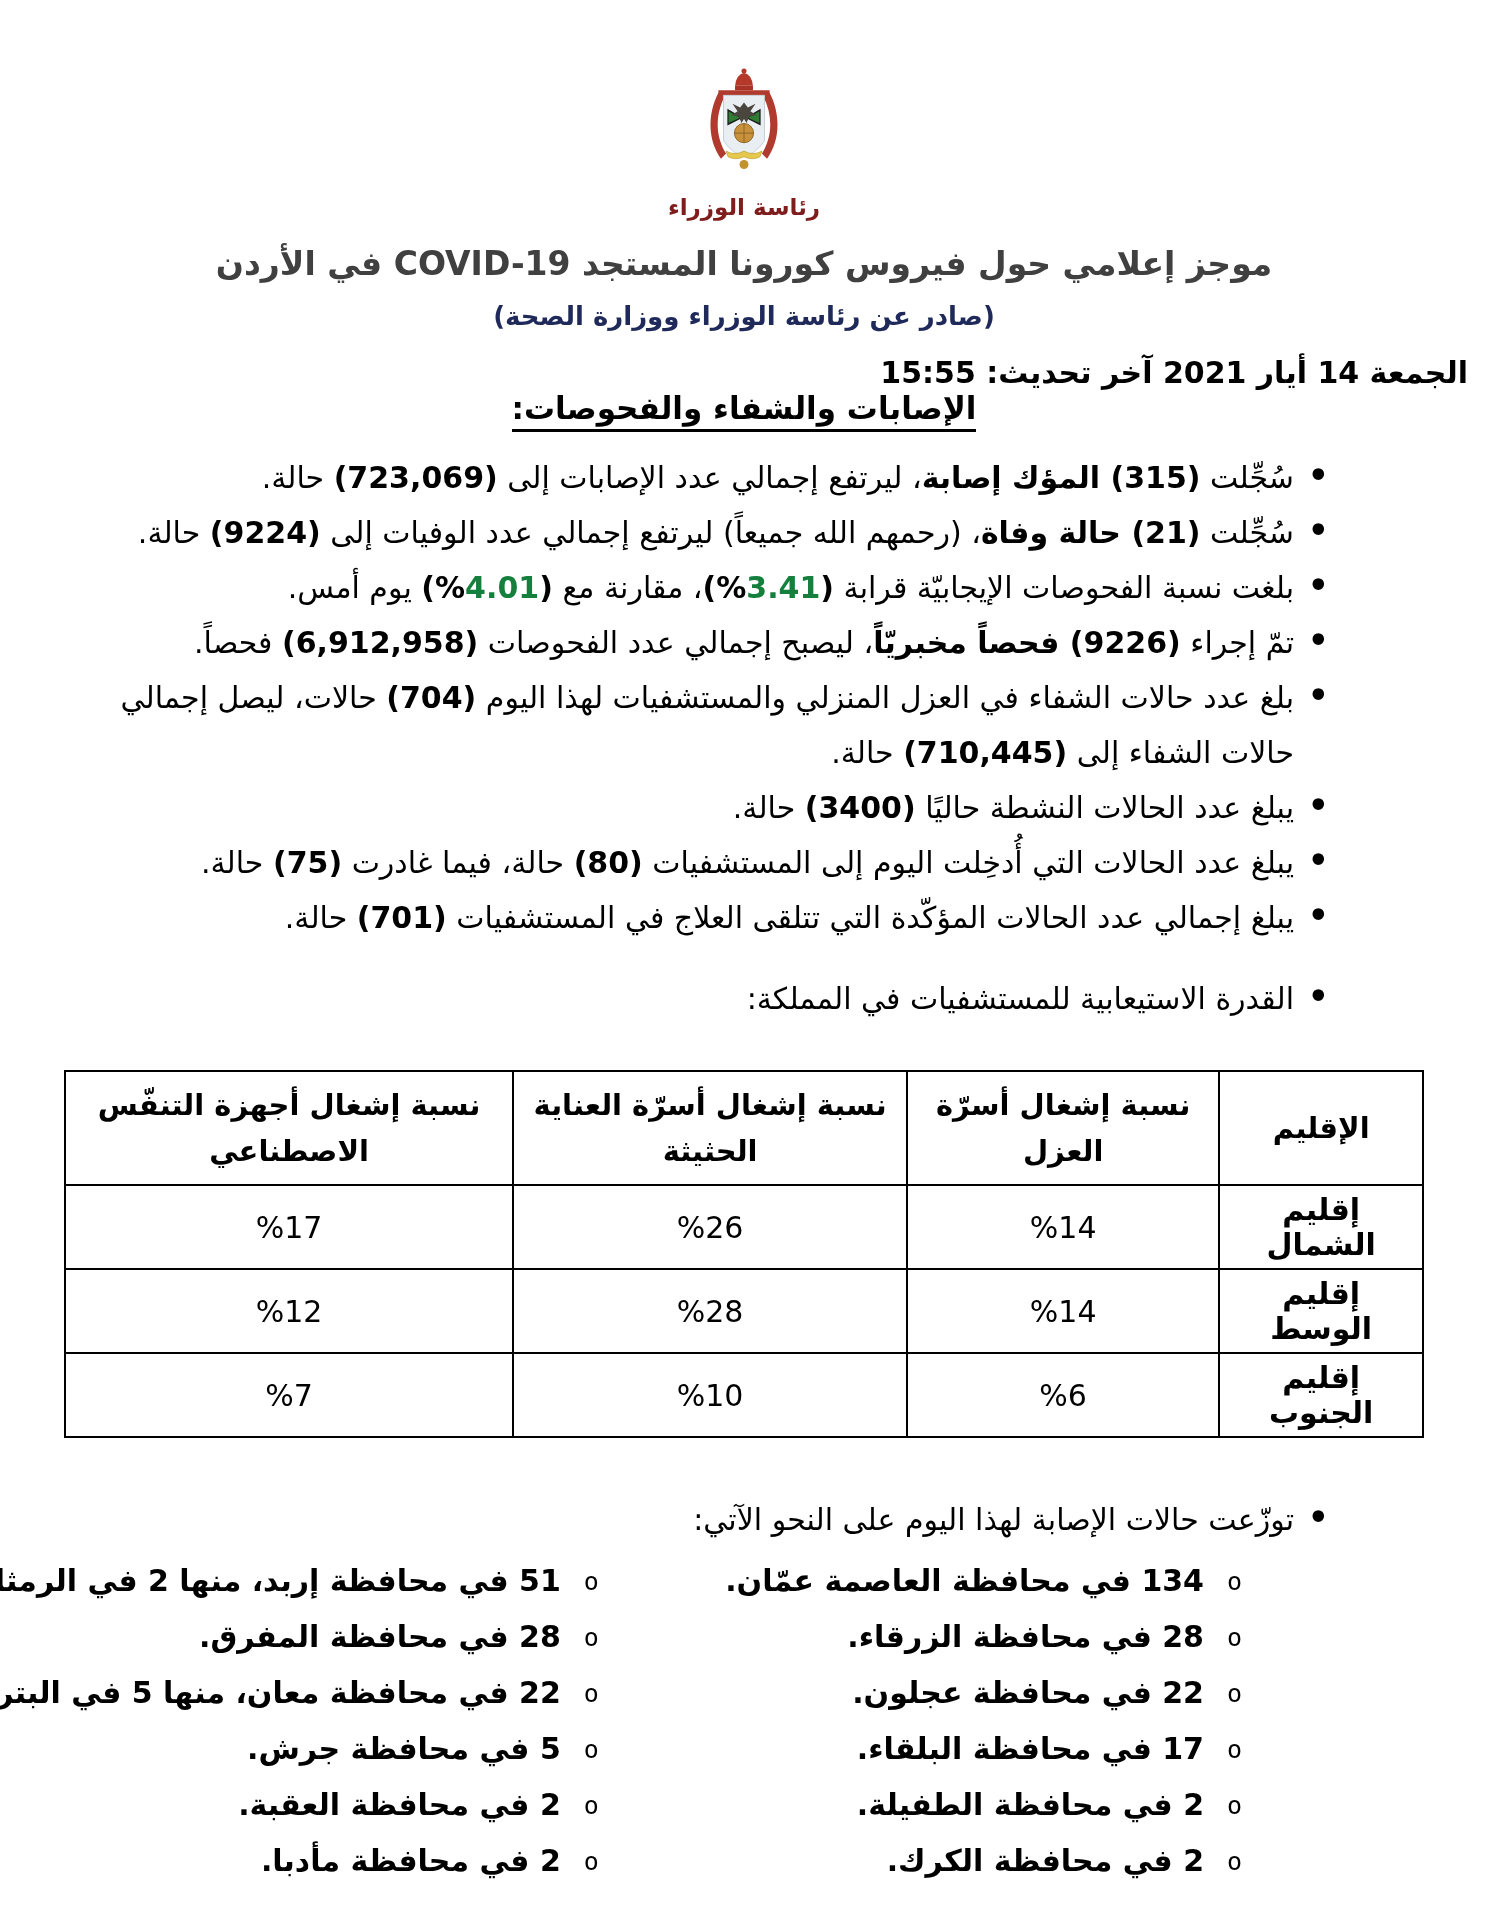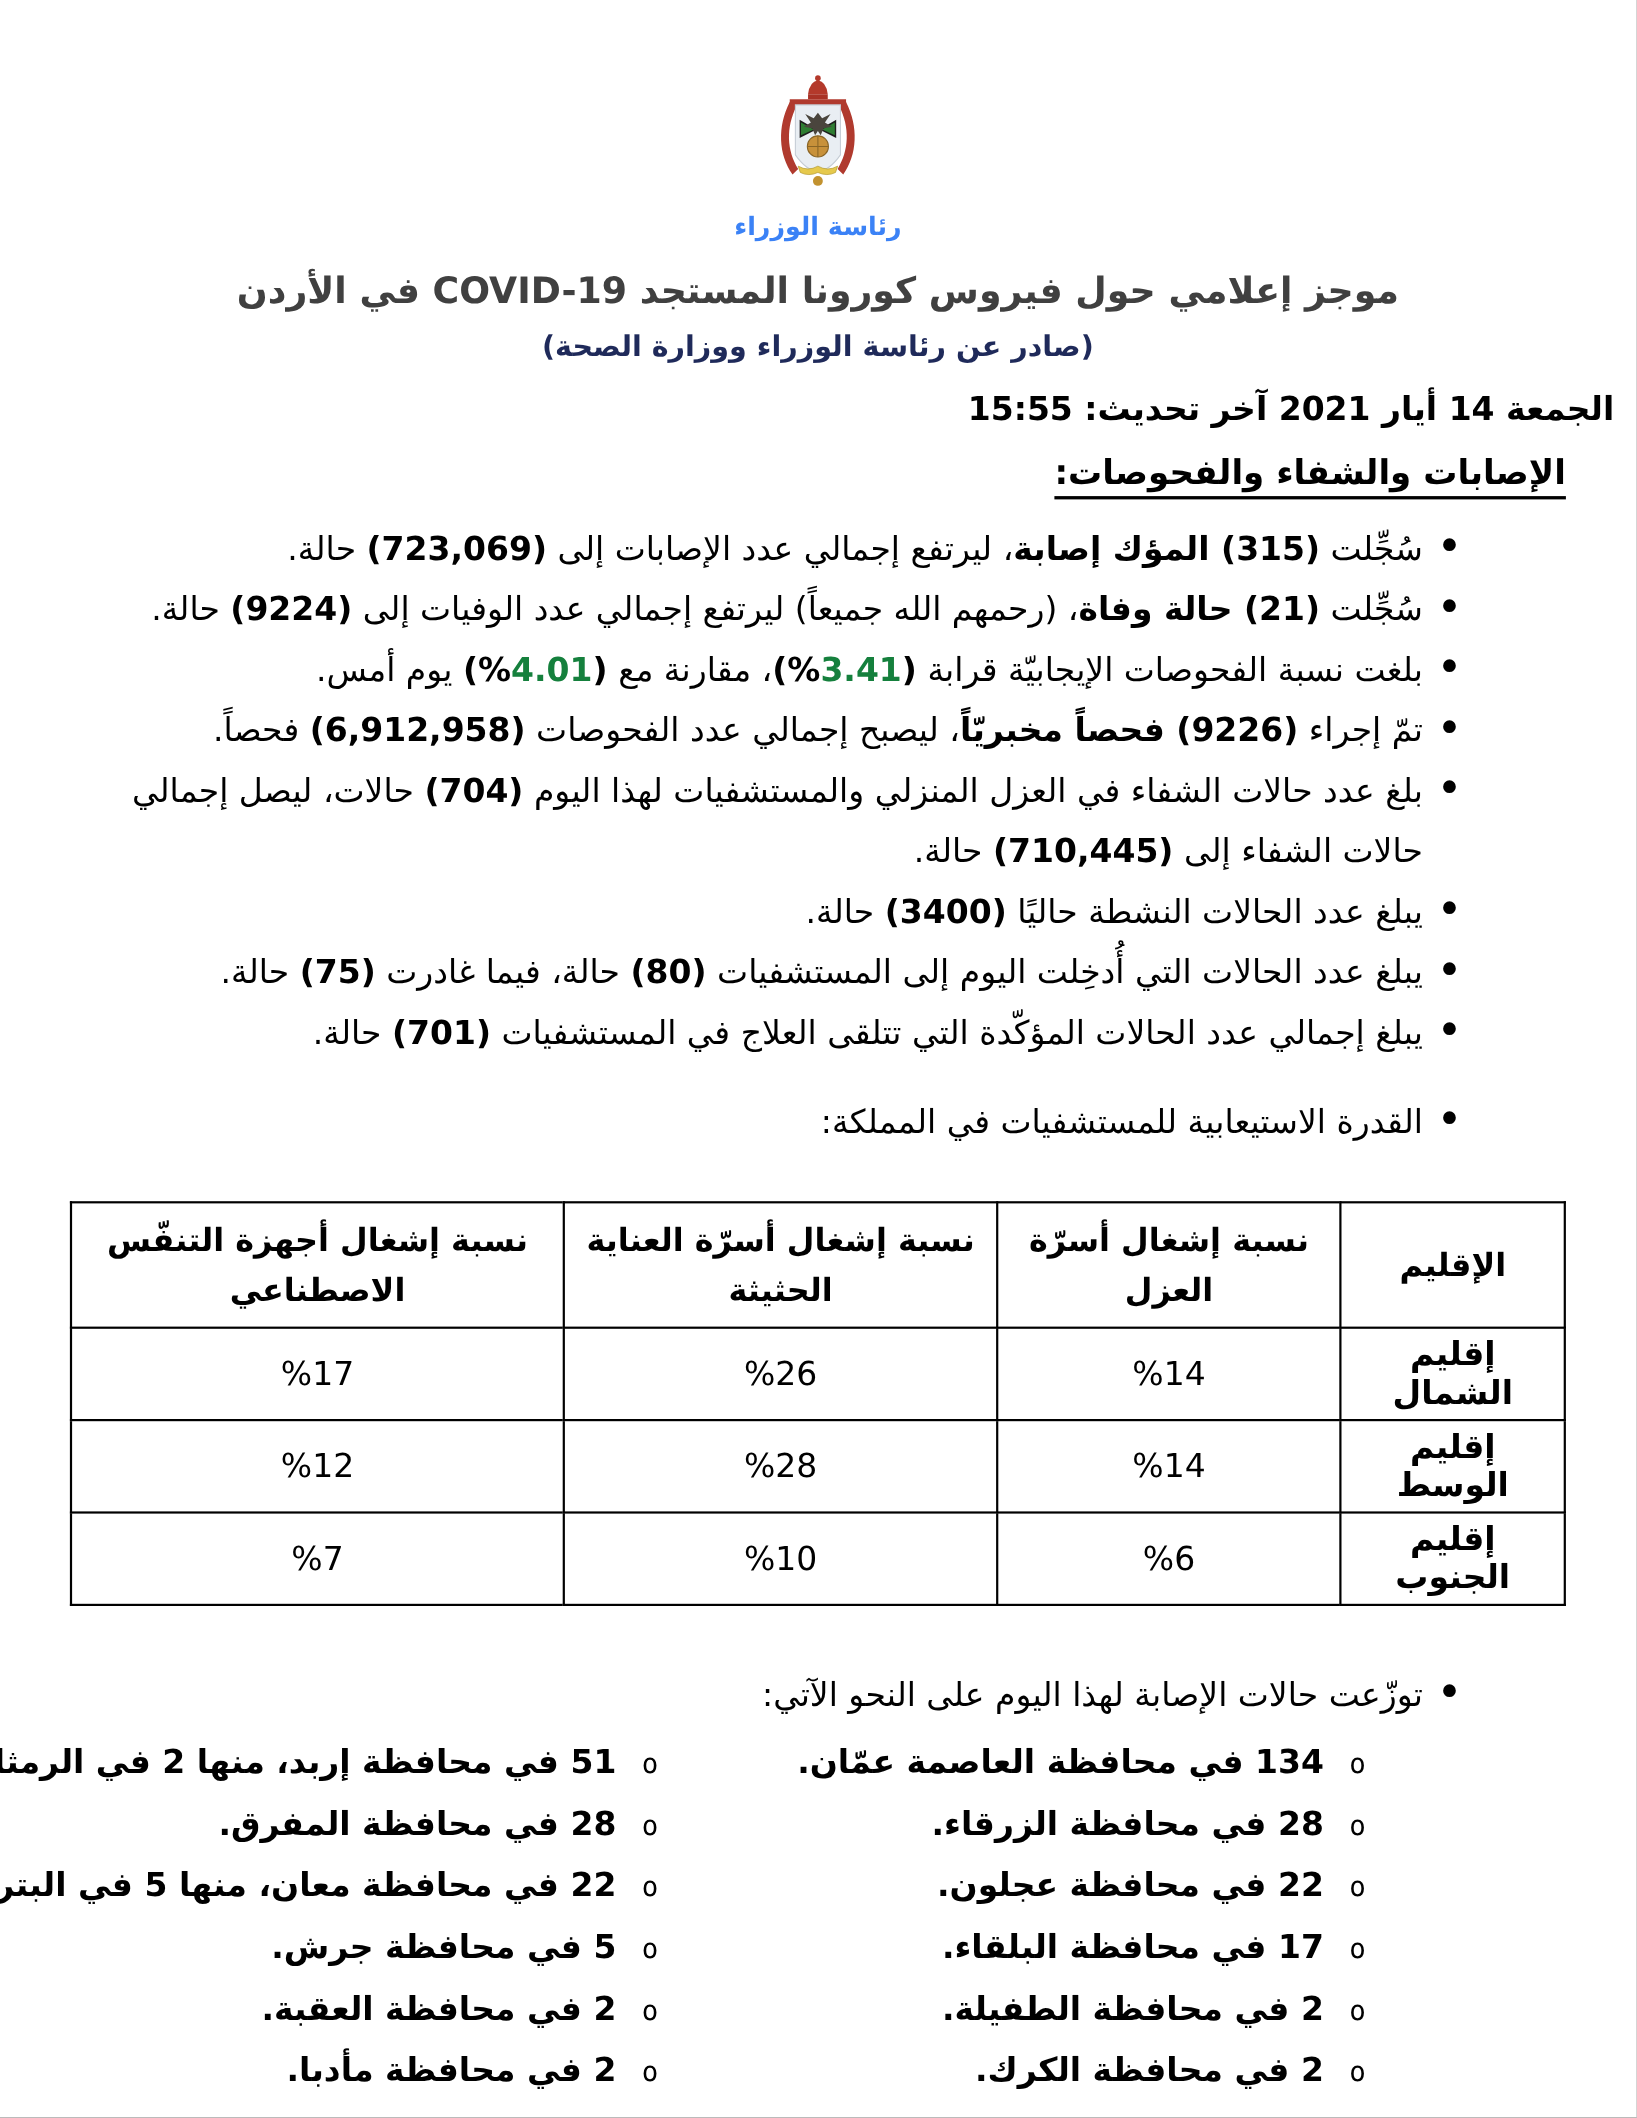--- a/index.html
+++ b/index.html
@@ -8,26 +8,26 @@
     width:1488px;height:1925px;
     margin:0 auto;
     background:#ffffff;
     color:#000;
     direction:rtl;
     font-family:"DejaVu Sans",sans-serif;
     overflow:hidden;
   }
   .doc-header{text-align:center;padding-top:64px;}
   .crest{width:150px;height:128px;display:block;margin:0 auto;}
-  .org-name{font-size:23px;font-weight:bold;color:#3b82f6;margin-top:2px;letter-spacing:1px;}
+  .org-name{font-size:23px;font-weight:bold;color:#7f1d1d;margin-top:2px;letter-spacing:1px;}
   .title{font-size:33px;font-weight:bold;color:#404040;margin:24px 40px 0;}
   .subtitle{font-size:26px;font-weight:bold;color:#1f2a5a;margin-top:18px;}
   .content{padding:0 64px;}
   .date-line{margin:24px -44px 0 0;text-align:right;font-size:30px;font-weight:bold;}
-  .section-heading-wrap{margin-top:22px;text-align:right;}
+  .section-heading-wrap{text-align:center;}
   .section-heading{display:inline-block;font-size:31px;font-weight:bold;border-bottom:3px solid #000;padding-bottom:3px;}
   .bullets{margin-top:18px;padding-right:92px;font-size:30px;line-height:55px;}
   .bullet{position:relative;padding-right:38px;text-align:right;}
   .bullet::before{content:"•";position:absolute;right:2px;top:-2px;font-size:40px;color:#000;}
   .b{font-weight:bold;}
   .red{color:#15803d;}
   .standalone{margin-top:26px;}
   .cap-table{width:100%;border-collapse:collapse;margin-top:44px;font-size:30px;}
   .cap-table th,.cap-table td{border:2px solid #000;text-align:center;vertical-align:middle;padding:6px 8px;}
   .cap-table th{font-weight:bold;font-size:29px;line-height:46px;height:100px;}

